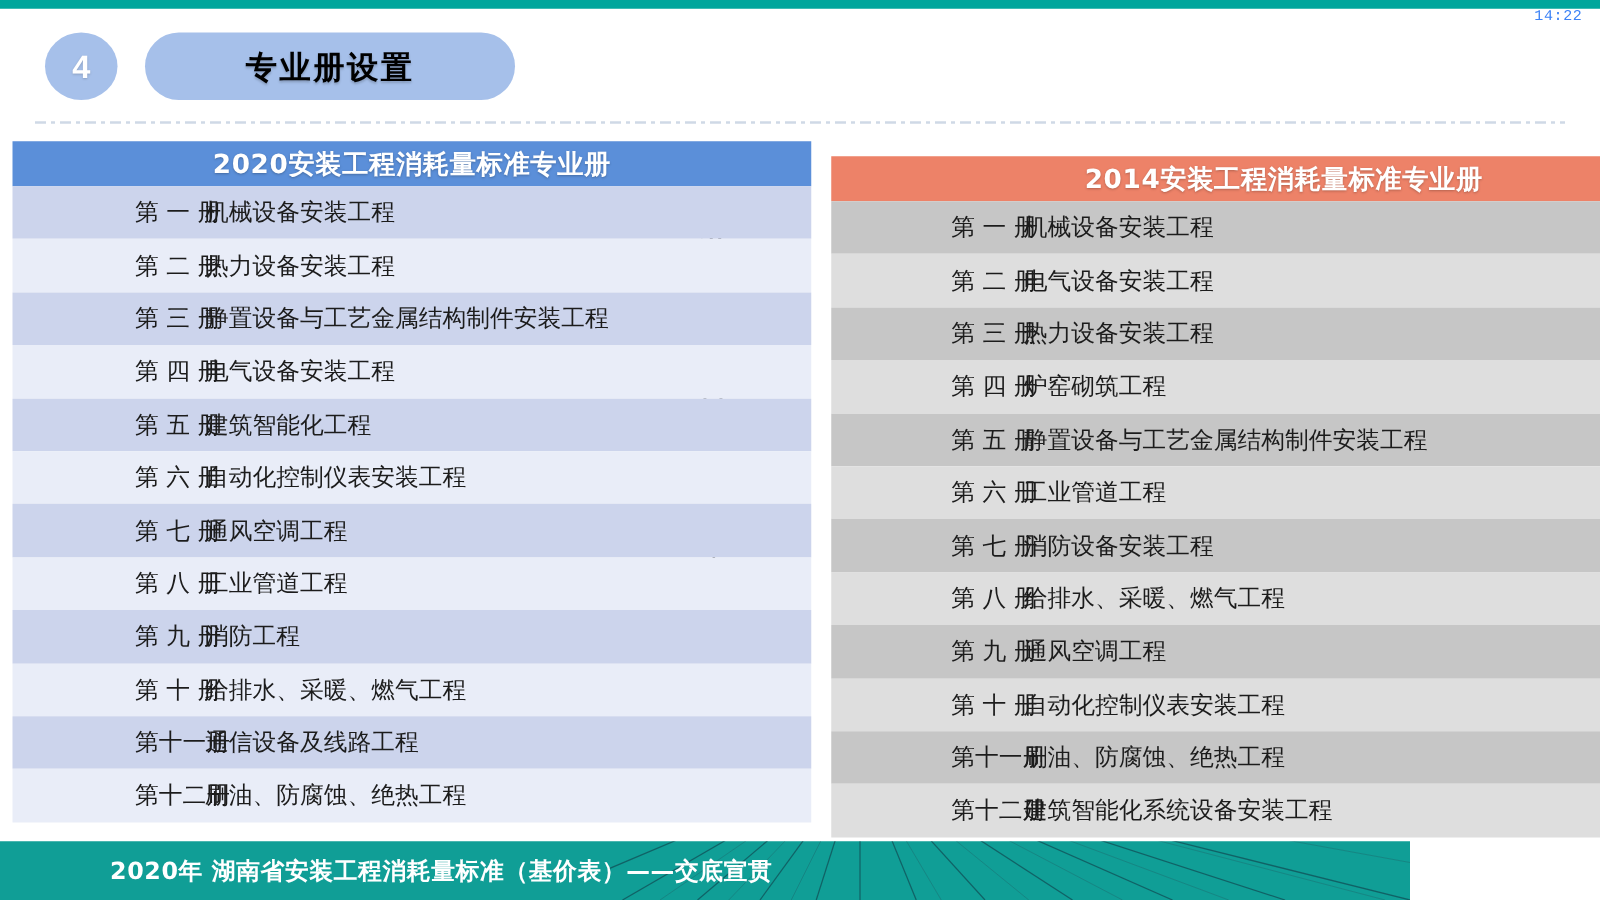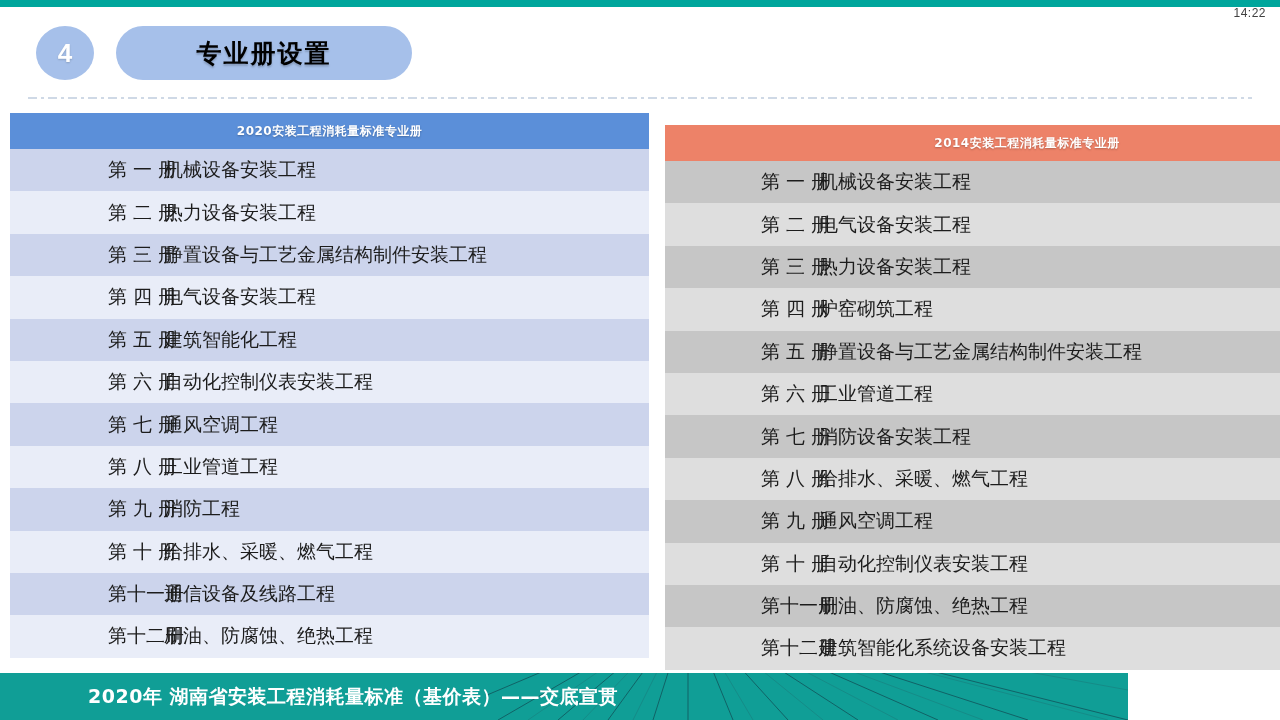--- a/index.html
+++ b/index.html
@@ -24,23 +24,23 @@
     height: 7px;
     background: #00a69c;
   }
 
   
   .timestamp {
     position: absolute;
     top: 6px;
     right: 14px;
     font-size: 12px;
-    color: #404040;
+    color: #3b82f6;
     letter-spacing: 0.5px;
-    font-family: Liberation Sans, sans-serif;
+    font-family: Liberation Mono, monospace;
   }
 
   
   .heading-row {
     position: absolute;
     top: 26px;
     left: 36px;
     display: flex;
     align-items: center;
   }
@@ -111,21 +111,21 @@
   }
   .table-left  { top: 113px; left: 10px;  width: 639px; }
   .table-right { top: 125px; left: 665px; width: 724px; }
 
   .tbl-header {
     height: 36px;
     display: flex;
     align-items: center;
     justify-content: center;
     color: #ffffff;
-    font-size: 12px;
+    font-size: 21px;
     font-weight: bold;
     letter-spacing: 0.5px;
     text-shadow: 0 1px 2px rgba(0,0,0,0.25);
   }
   .tbl-header.blue   { background: #5b8fd9; }
   .tbl-header.orange { background: #ed8268; }
 
   .tbl-row {
     height: 42.4px;
     display: flex;

